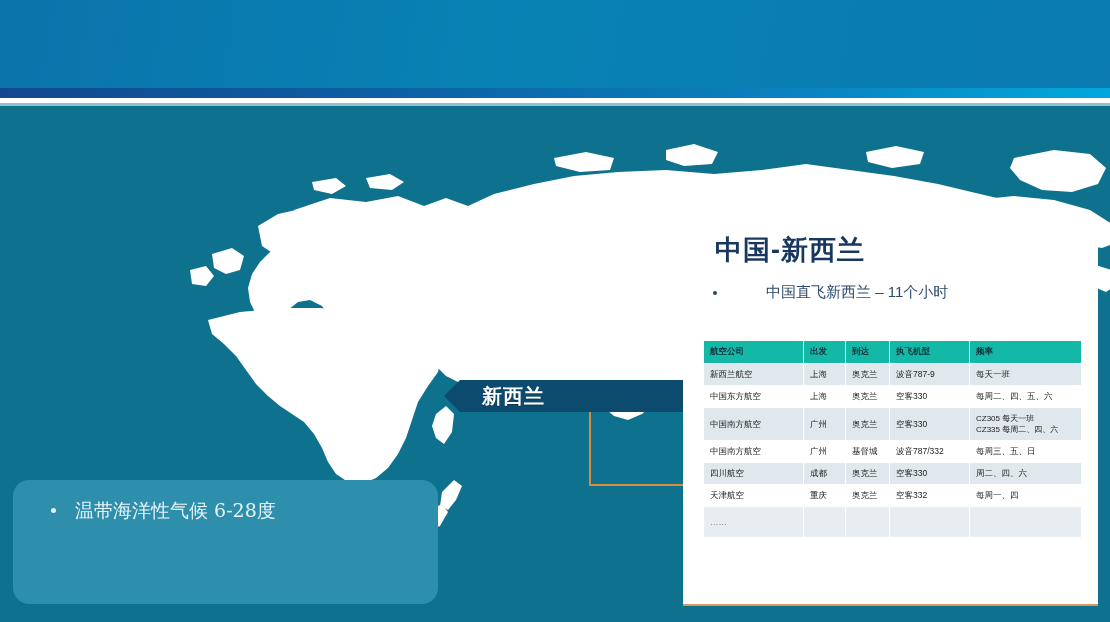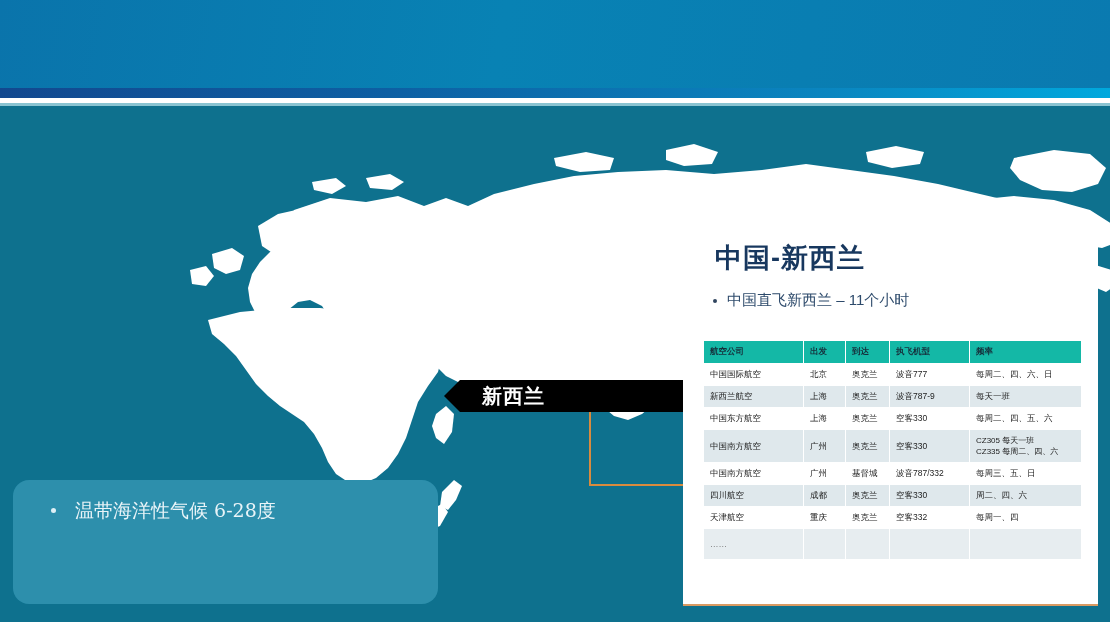--- a/index.html
+++ b/index.html
@@ -25,21 +25,21 @@
     background:#2a93ad;opacity:.55;
   }
   
   #map-layer{
     position:absolute;left:0;top:106px;width:1110px;height:516px;overflow:hidden;
   }
   #map-svg{position:absolute;left:-6px;top:8px;width:1124px;height:430px;}
   
   #nz-banner{
     position:absolute;left:444px;top:380px;width:340px;height:32px;
-    background:#000000;
+    background:#0c4a6e;
     clip-path:polygon(16px 0,100% 0,100% 100%,16px 100%,0 50%);
     display:flex;align-items:center;
   }
   #nz-banner-label{
     color:#ffffff;font-size:20px;font-weight:bold;margin-left:38px;letter-spacing:1px;
     text-shadow:0 1px 1px rgba(0,0,0,.25);
   }
   .connector{position:absolute;background:#d98b3e;}
   #connector-v{left:589px;top:412px;width:2px;height:74px;}
   #connector-h{left:589px;top:484px;width:110px;height:2px;}
@@ -61,24 +61,24 @@
   }
   
   #info-panel{
     position:absolute;left:683px;top:230px;width:415px;height:376px;
     background:#ffffff;overflow:hidden;
   }
   #panel-accent{
     position:absolute;left:683px;top:604px;width:415px;height:2px;background:#d99a62;
   }
   #panel-title{
-    margin:10px 0 0 32px;color:#17375e;font-size:27px;font-weight:bold;letter-spacing:1px;
+    margin:2px 0 0 32px;color:#17375e;font-size:27px;font-weight:bold;letter-spacing:1px;
   }
   #panel-subtitle-row{
-    display:flex;align-items:flex-start;margin:14px 0 0 30px;
+    display:flex;align-items:flex-start;margin:14px 0 0 30px;gap:39px;
   }
   #panel-bullet-dot{
     width:4px;height:4px;border-radius:50%;background:#30455f;margin:9px 10px 0 0;flex:none;
   }
   #panel-subtitle{color:#2d4a6b;font-size:15px;line-height:20px;}
   
   #flight-table{
     position:absolute;left:20px;top:110px;width:378px;
     border-collapse:collapse;table-layout:fixed;
   }
@@ -202,27 +202,20 @@
     <thead>
       <tr>
         <th>航空公司</th>
         <th>出发</th>
         <th>到达</th>
         <th>执飞机型</th>
         <th>频率</th>
       </tr>
     </thead>
     <tbody>
-      <tr class="odd">
-        <td>中国国际航空</td>
-        <td>北京</td>
-        <td>奥克兰</td>
-        <td>波音777</td>
-        <td>每周二、四、六、日</td>
-      </tr>
       <tr class="even">
         <td>新西兰航空</td>
         <td>上海</td>
         <td>奥克兰</td>
         <td>波音787-9</td>
         <td>每天一班</td>
       </tr>
       <tr class="odd">
         <td>中国东方航空</td>
         <td>上海</td>

